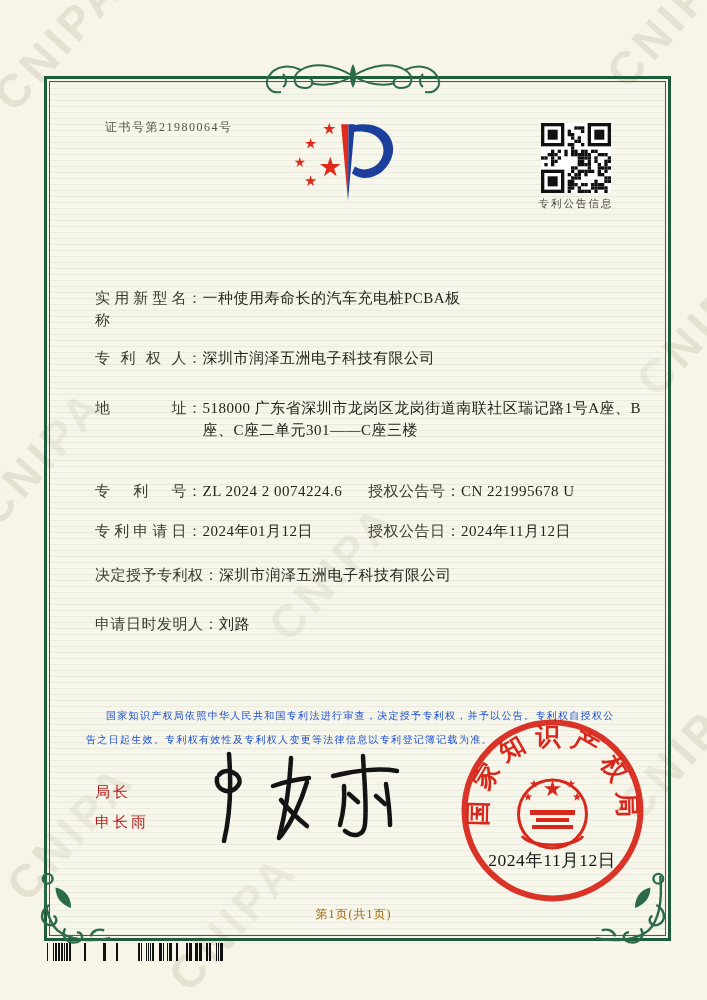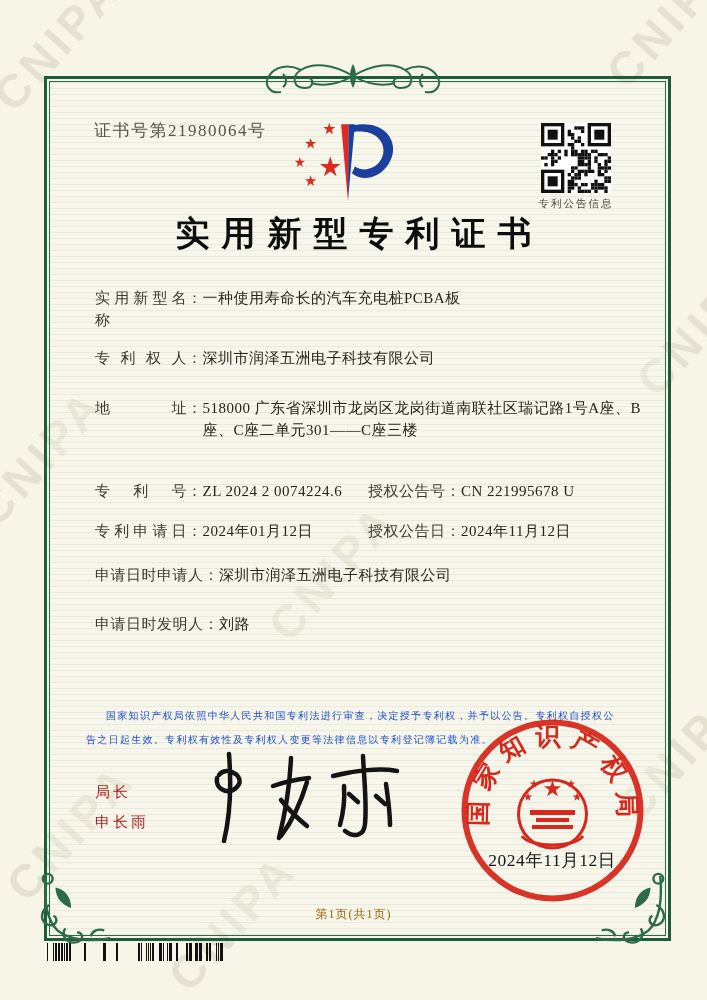--- a/index.html
+++ b/index.html
@@ -42,22 +42,22 @@
       rgba(110,160,125,0.12) 0px, rgba(110,160,125,0.12) 1px,
       transparent 1px, transparent 6px);
   }
   .ornament{position:absolute;z-index:3;pointer-events:none;}
   .orn-top{left:253px;top:54px;width:200px;height:44px;}
   .orn-bl{left:36px;top:868px;width:78px;height:78px;}
   .orn-br{left:592px;top:868px;width:78px;height:78px;}
   
   .content{position:absolute;inset:0;z-index:4;}
   .cert-no{
-    position:absolute;left:94px;top:119px;
-    font-size:17px;letter-spacing:1.5px;color:#55544a;
+    position:absolute;left:105px;top:119px;
+    font-size:12px;letter-spacing:1.5px;color:#55544a;
   }
   .logo{position:absolute;left:287px;top:116px;width:118px;height:94px;}
   .qr{position:absolute;left:541px;top:123px;width:70px;height:70px;background:#fff;}
   .qr-caption{
     position:absolute;left:528px;top:197px;width:96px;
     text-align:center;font-size:10.5px;letter-spacing:2px;color:#4a493e;
   }
   .title{
     position:absolute;left:0;right:0;top:211px;
     text-align:center;
@@ -298,21 +298,20 @@
         <rect x="6.666666666666667" y="6.666666666666667" width="10" height="10" fill="#111"></rect>
         <rect x="46.66666666666667" y="0" width="23.333333333333336" height="23.333333333333336" fill="#111"></rect>
         <rect x="50" y="3.3333333333333335" width="16.666666666666668" height="16.666666666666668" fill="#fff"></rect>
         <rect x="53.333333333333336" y="6.666666666666667" width="10" height="10" fill="#111"></rect>
         <rect x="0" y="46.66666666666667" width="23.333333333333336" height="23.333333333333336" fill="#111"></rect>
         <rect x="3.3333333333333335" y="50" width="16.666666666666668" height="16.666666666666668" fill="#fff"></rect>
         <rect x="6.666666666666667" y="53.333333333333336" width="10" height="10" fill="#111"></rect>
       </svg>
     <div class="qr-caption">专利公告信息</div>
 
-    <div class="title">实用新型专利证书</div>
 
     <div class="row r1">
       <span class="lbl">实用新型名称</span><span class="colon">：</span><span class="val">一种使用寿命长的汽车充电桩PCBA板</span>
     </div>
 
     <div class="row r2">
       <span class="lbl">专利权人</span><span class="colon">：</span><span class="val">深圳市润泽五洲电子科技有限公司</span>
     </div>
 
     <div class="row r3 row-flex">
@@ -326,21 +325,21 @@
       <span class="lbl">专利号</span><span class="colon">：</span><span class="val">ZL 2024 2 0074224.6</span>
       <span class="col-right"><span class="lbl-wide">授权公告号</span><span class="colon">：</span><span>CN 221995678 U</span></span>
     </div>
 
     <div class="row r6">
       <span class="lbl">专利申请日</span><span class="colon">：</span><span class="val">2024年01月12日</span>
       <span class="col-right"><span class="lbl-wide">授权公告日</span><span class="colon">：</span><span>2024年11月12日</span></span>
     </div>
 
     <div class="row r7">
-      <span class="lbl-wide">申请日时申请人</span><span class="colon">：</span><span class="val">深圳市润泽五洲电子科技有限公司</span>
+      <span class="lbl-wide">决定授予专利权</span><span class="colon">：</span><span class="val">深圳市润泽五洲电子科技有限公司</span>
     </div>
 
     <div class="row r8">
       <span class="lbl-wide">申请日时发明人</span><span class="colon">：</span><span class="val">刘路</span>
     </div>
 
     <div class="statement">国家知识产权局依照中华人民共和国专利法进行审查，决定授予专利权，并予以公告。专利权自授权公告之日起生效。专利权有效性及专利权人变更等法律信息以专利登记簿记载为准。</div>
 
     <div class="director-title">局长</div>
     <div class="director-name">申长雨</div>

